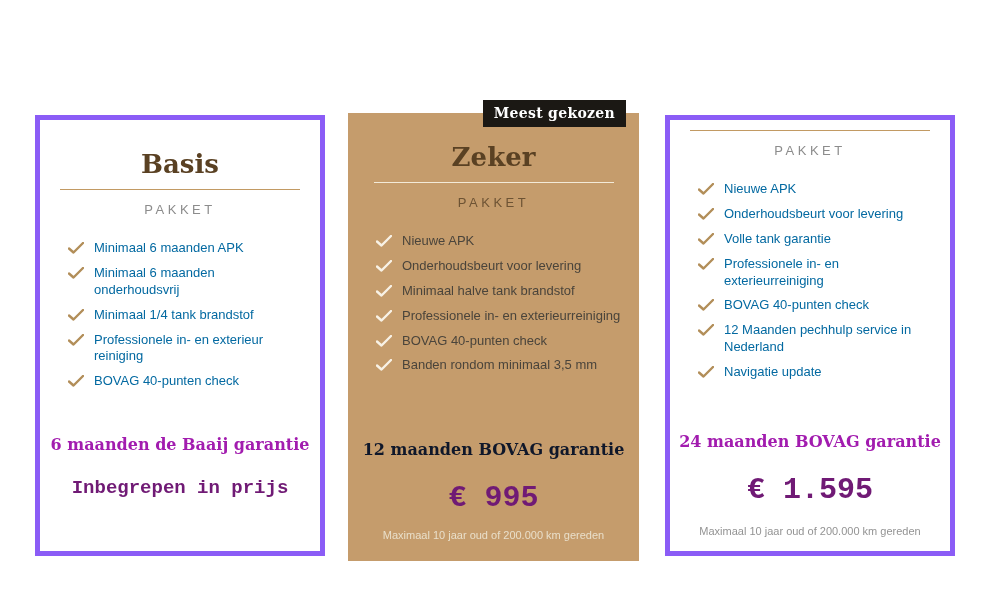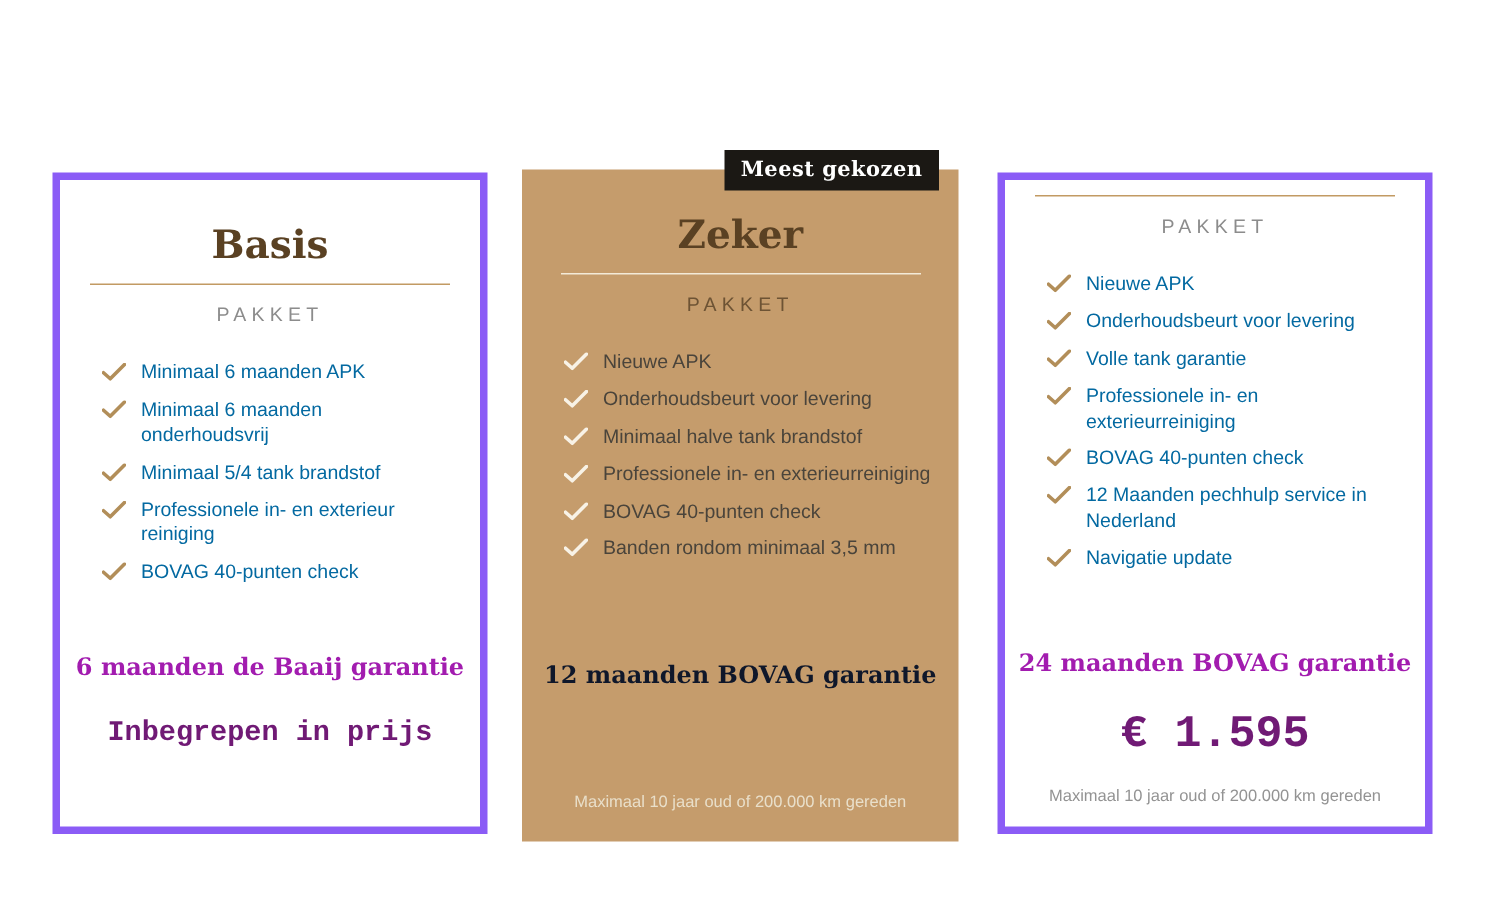--- a/index.html
+++ b/index.html
@@ -159,21 +159,21 @@
             </svg>
           </span>
         <span>Minimaal 6 maanden onderhoudsvrij</span>
       </li>
       <li>
         <span class="check">
             <svg width="16" height="12" viewBox="0 0 16 12">
               <polyline points="1,6.5 5.5,10.5 15,1" fill="none" stroke="currentColor" stroke-width="2.4" stroke-linecap="round" stroke-linejoin="round"></polyline>
             </svg>
           </span>
-        <span>Minimaal 5/4 tank brandstof</span>
+        <span>Minimaal 1/4 tank brandstof</span>
       </li>
       <li>
         <span class="check">
             <svg width="16" height="12" viewBox="0 0 16 12">
               <polyline points="1,6.5 5.5,10.5 15,1" fill="none" stroke="currentColor" stroke-width="2.4" stroke-linecap="round" stroke-linejoin="round"></polyline>
             </svg>
           </span>
         <span>Professionele in- en exterieur reiniging</span>
       </li>
       <li>
@@ -238,20 +238,21 @@
       <li>
         <span class="check">
             <svg width="16" height="12" viewBox="0 0 16 12">
               <polyline points="1,6.5 5.5,10.5 15,1" fill="none" stroke="currentColor" stroke-width="2.4" stroke-linecap="round" stroke-linejoin="round"></polyline>
             </svg>
           </span>
         <span>Banden rondom minimaal 3,5 mm</span>
       </li>
     </ul>
     <div class="guarantee">12 maanden BOVAG garantie</div>
+    <div class="price">€ 995</div>
     <div class="disclaimer">Maximaal 10 jaar oud of 200.000 km gereden</div>
   </section>
 
   <section class="card light" id="card-extra">
     <div class="divider"></div>
     <div class="card-subtitle">PAKKET</div>
     <ul class="features">
       <li>
         <span class="check">
             <svg width="16" height="12" viewBox="0 0 16 12">

